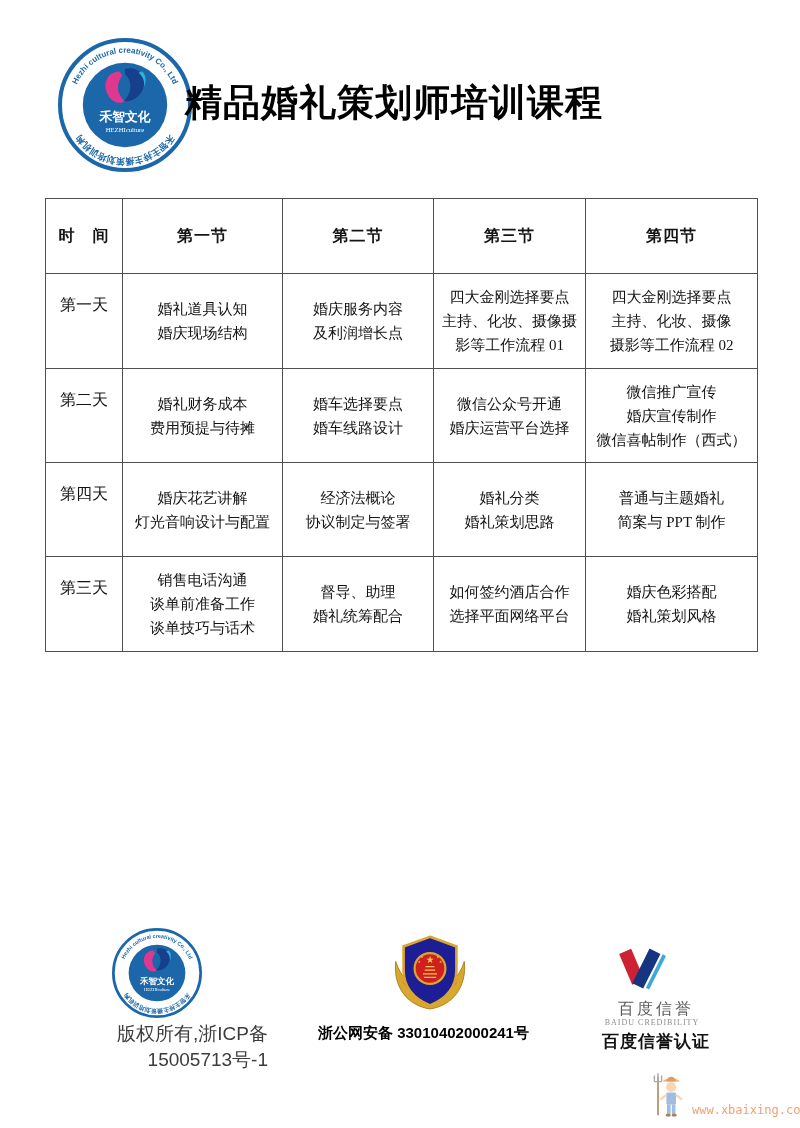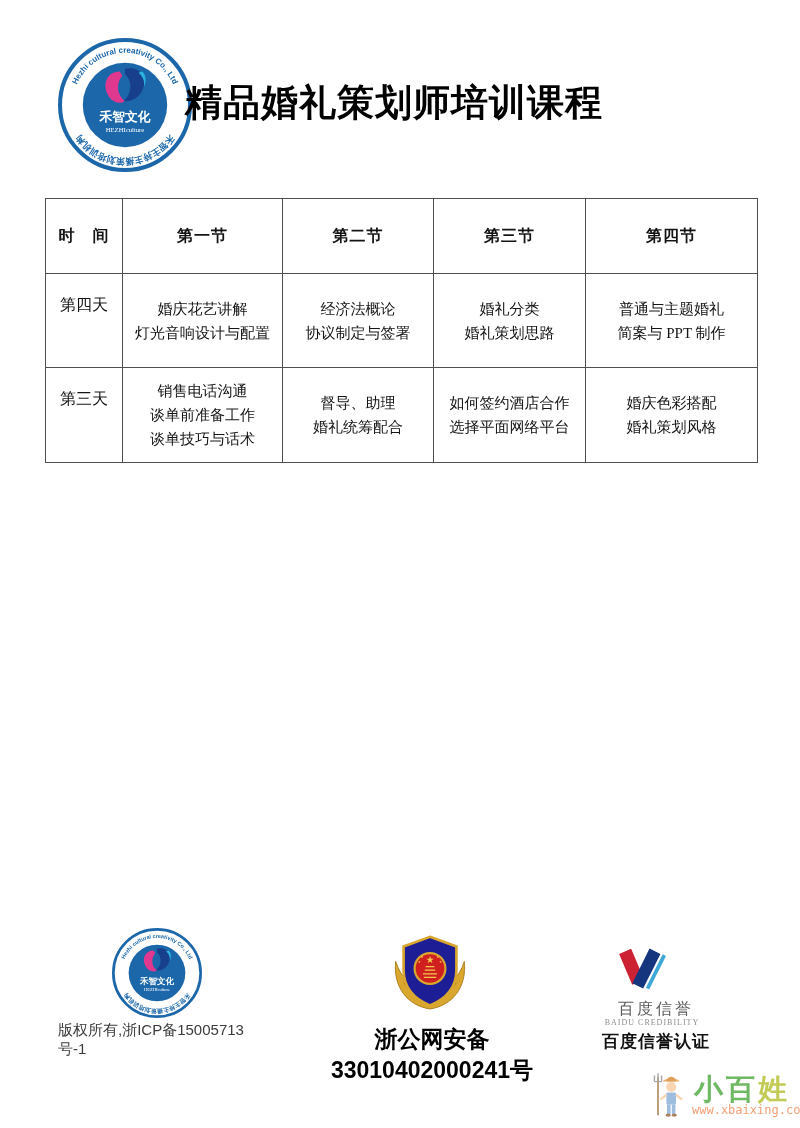--- a/index.html
+++ b/index.html
@@ -30,29 +30,29 @@
     color:#141414;
     font-size:15px; line-height:1.6;
     padding:2px 4px;
   }
   table.course th { font-size:16px; font-weight:bold; letter-spacing:1px; }
   table.course td.day { font-size:16px; padding-bottom:34px; }
 
   
   .hezhi-logo-sm { position:absolute; left:112px; top:928px; width:90px; height:90px; }
   .copyright {
-    position:absolute; left:58px; top:1021px; width:210px; text-align:left;
+    position:absolute; left:58px; top:1021px; width:210px; text-align:right;
     font-family:"Liberation Sans","DejaVu Sans",sans-serif;
-    font-size:15px; color:#3c3c3c;
+    font-size:19px; color:#3c3c3c;
   }
   .police-badge { position:absolute; left:386px; top:931px; width:88px; height:82px; }
   .police-text {
-    position:absolute; left:318px; top:1024px; width:228px; text-align:center;
+    position:absolute; left:318px; top:1024px; width:228px; 
     font-family:"Liberation Sans","DejaVu Sans",sans-serif;
-    font-size:23px; font-weight:bold; color:#000;
+    font-size:15px; font-weight:bold; color:#000;
   }
   .baidu-logo { position:absolute; left:613px; top:946px; width:56px; height:48px; }
   .baidu-name {
     position:absolute; left:596px; top:999px; width:120px; text-align:center;
     font-family:Liberation Serif, serif;
     font-size:16px; color:#5a5a5a; letter-spacing:3px;
   }
   .baidu-en {
     position:absolute; left:592px; top:1018px; width:120px; text-align:center;
     font-family:Liberation Serif, serif;
@@ -118,20 +118,45 @@
         <col style="width:172px">
     </colgroup>
     <tbody>
         <tr style="height:75px">
       <th>时　间</th>
       <th>第一节</th>
       <th>第二节</th>
       <th>第三节</th>
       <th>第四节</th>
     </tr>
+    <tr style="height:95px">
+      <td class="day">第一天</td>
+      <td>婚礼道具认知
+婚庆现场结构</td>
+      <td>婚庆服务内容
+及利润增长点</td>
+      <td>四大金刚选择要点
+主持、化妆、摄像摄
+影等工作流程 01</td>
+      <td>四大金刚选择要点
+主持、化妆、摄像
+摄影等工作流程 02</td>
+    </tr>
+    <tr style="height:94px">
+      <td class="day">第二天</td>
+      <td>婚礼财务成本
+费用预提与待摊</td>
+      <td>婚车选择要点
+婚车线路设计</td>
+      <td>微信公众号开通
+婚庆运营平台选择</td>
+      <td>微信推广宣传
+婚庆宣传制作
+微信喜帖制作（西式）</td>
+    </tr>
     <tr style="height:94px">
       <td class="day">第四天</td>
       <td>婚庆花艺讲解
 灯光音响设计与配置</td>
       <td>经济法概论
 协议制定与签署</td>
       <td>婚礼分类
 婚礼策划思路</td>
       <td>普通与主题婚礼
 简案与 PPT 制作</td>
@@ -205,17 +230,16 @@
       <path d="M9,8 a7,2.6 0 0 1 14,0 Z" fill="#e8a75a"></path>
       <path d="M12,8 a4,4 0 0 1 8,0 Z" fill="#d98f3e"></path>
       <circle cx="16" cy="12.5" r="4.2" fill="#f7cfa6"></circle>
       <rect x="12" y="17" width="8" height="10" rx="1" fill="#8fb2d9"></rect>
       <path d="M12,19 L7,23 M20,19 L25,23" stroke="#f7cfa6" stroke-width="2" fill="none"></path>
       <rect x="12.5" y="27" width="3" height="8" fill="#8fb2d9"></rect>
       <rect x="16.5" y="27" width="3" height="8" fill="#8fb2d9"></rect>
       <ellipse cx="13.5" cy="36" rx="2.2" ry="1.2" fill="#9c6b3f"></ellipse>
       <ellipse cx="18.5" cy="36" rx="2.2" ry="1.2" fill="#9c6b3f"></ellipse>
     </svg>
-    <div class="wm-name"><span class="g">小百</span><span class="y">姓</span></div>
     <div class="wm-url">www.xbaixing.com</div>
   </div>
 
 </div>
 
 </body></html>

